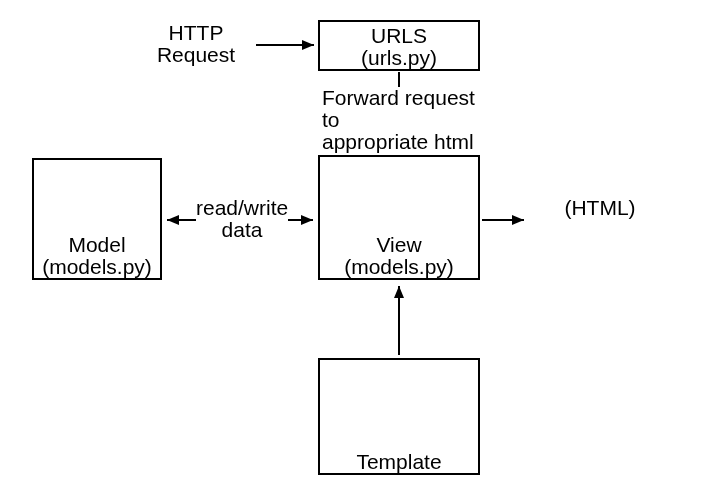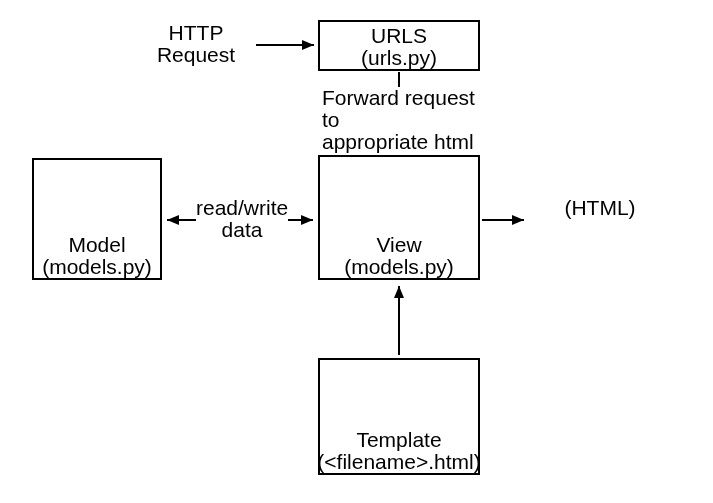--- a/index.html
+++ b/index.html
@@ -97,16 +97,15 @@
     <div>View</div>
     <div>(models.py)</div>
   </div>
 
   <div class="label center" style="left:526px; top:197px; width:148px;">
     <div>(HTML)</div>
   </div>
 
   <div class="box" style="left:318px; top:358px; width:162px; height:117px;">
     <div>Template</div>
-    <div>(&lt;filename&gt;.html)</div>
   </div>
 
 </div>
 
 </body></html>

